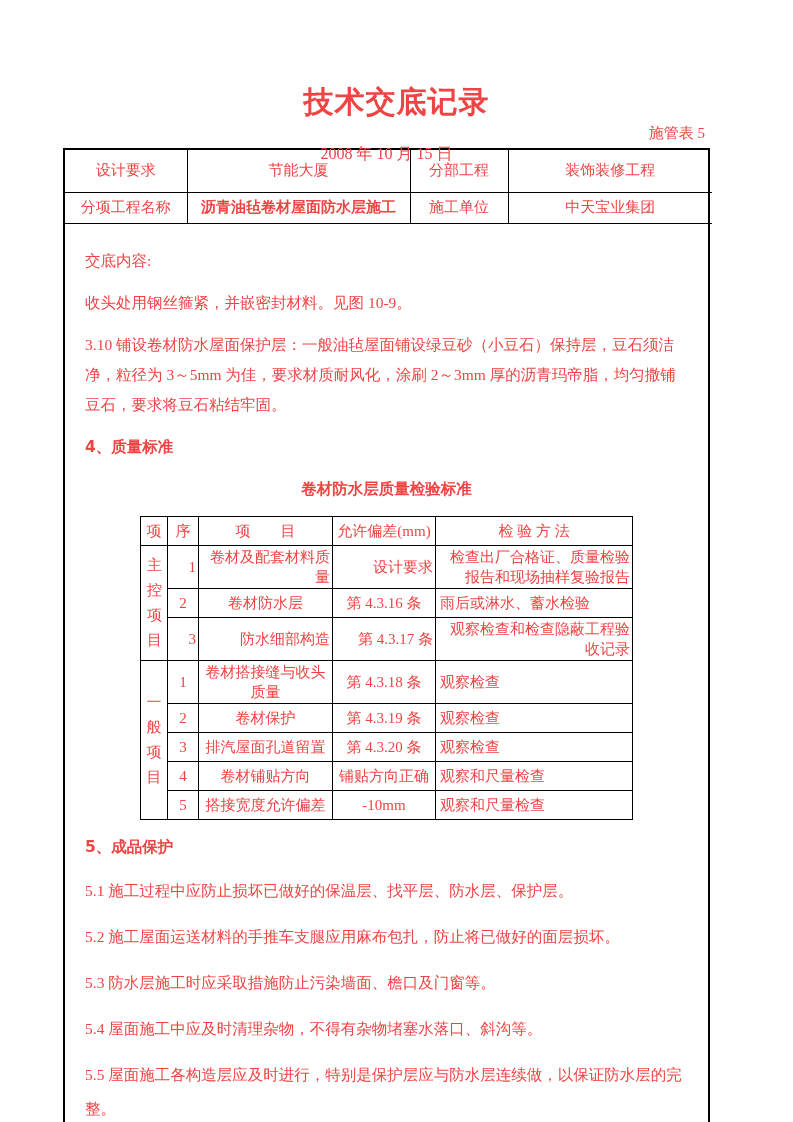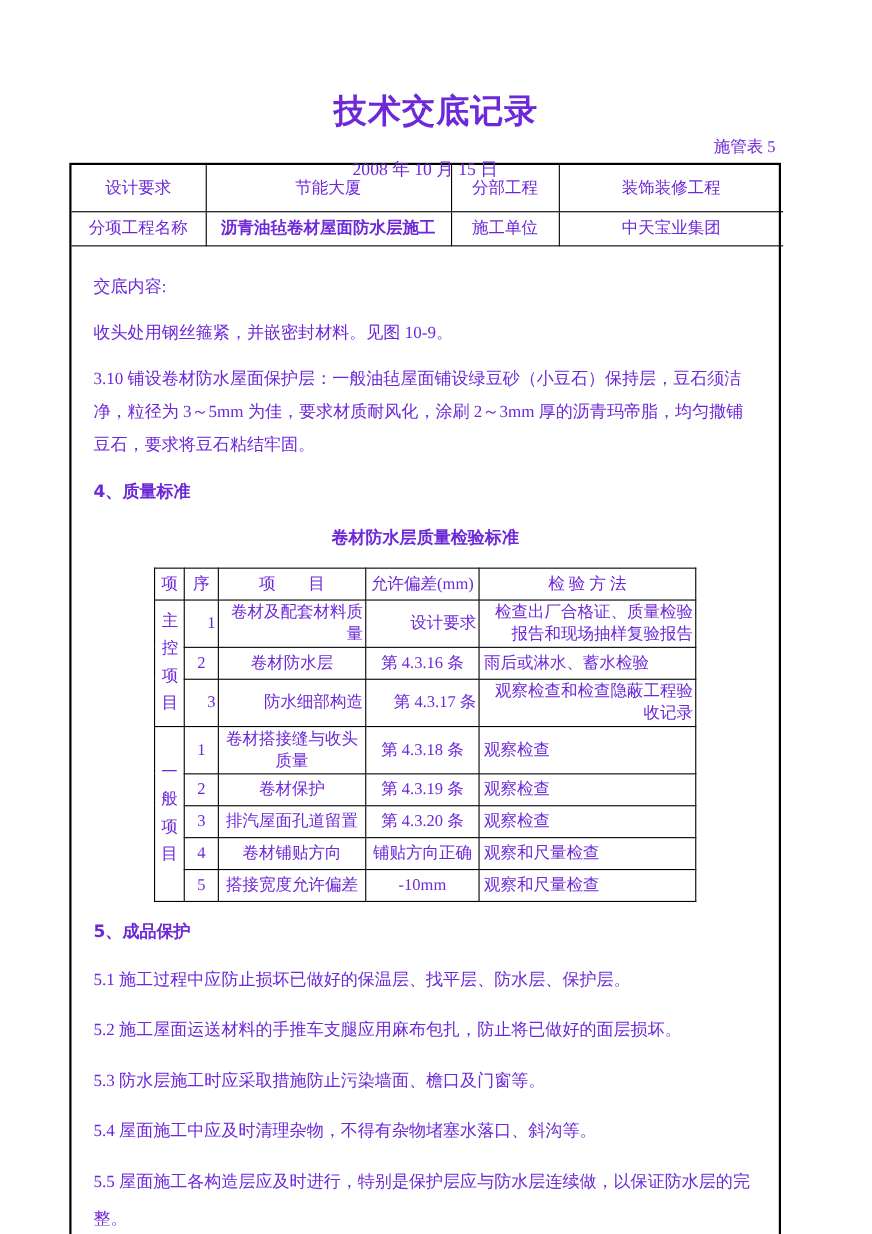--- a/index.html
+++ b/index.html
@@ -2,21 +2,21 @@
 <html><head>
 <meta charset="utf-8">
 <style>
   * { box-sizing: border-box; }
   html, body { margin: 0; padding: 0; background: #ffffff; }
   .page {
     position: relative;
     width: 793px;
     height: 1122px;
     background: #ffffff;
-    color: #6d28d9;
+    color: #ef4444;
     font-family: "Liberation Serif", "DejaVu Serif", serif;
     overflow: hidden;
   }
   .doc-title {
     margin: 0;
     padding-top: 82px;
     text-align: center;
     font-family: "DejaVu Sans", "Liberation Sans", sans-serif;
     font-weight: 700;
     font-size: 30px;

